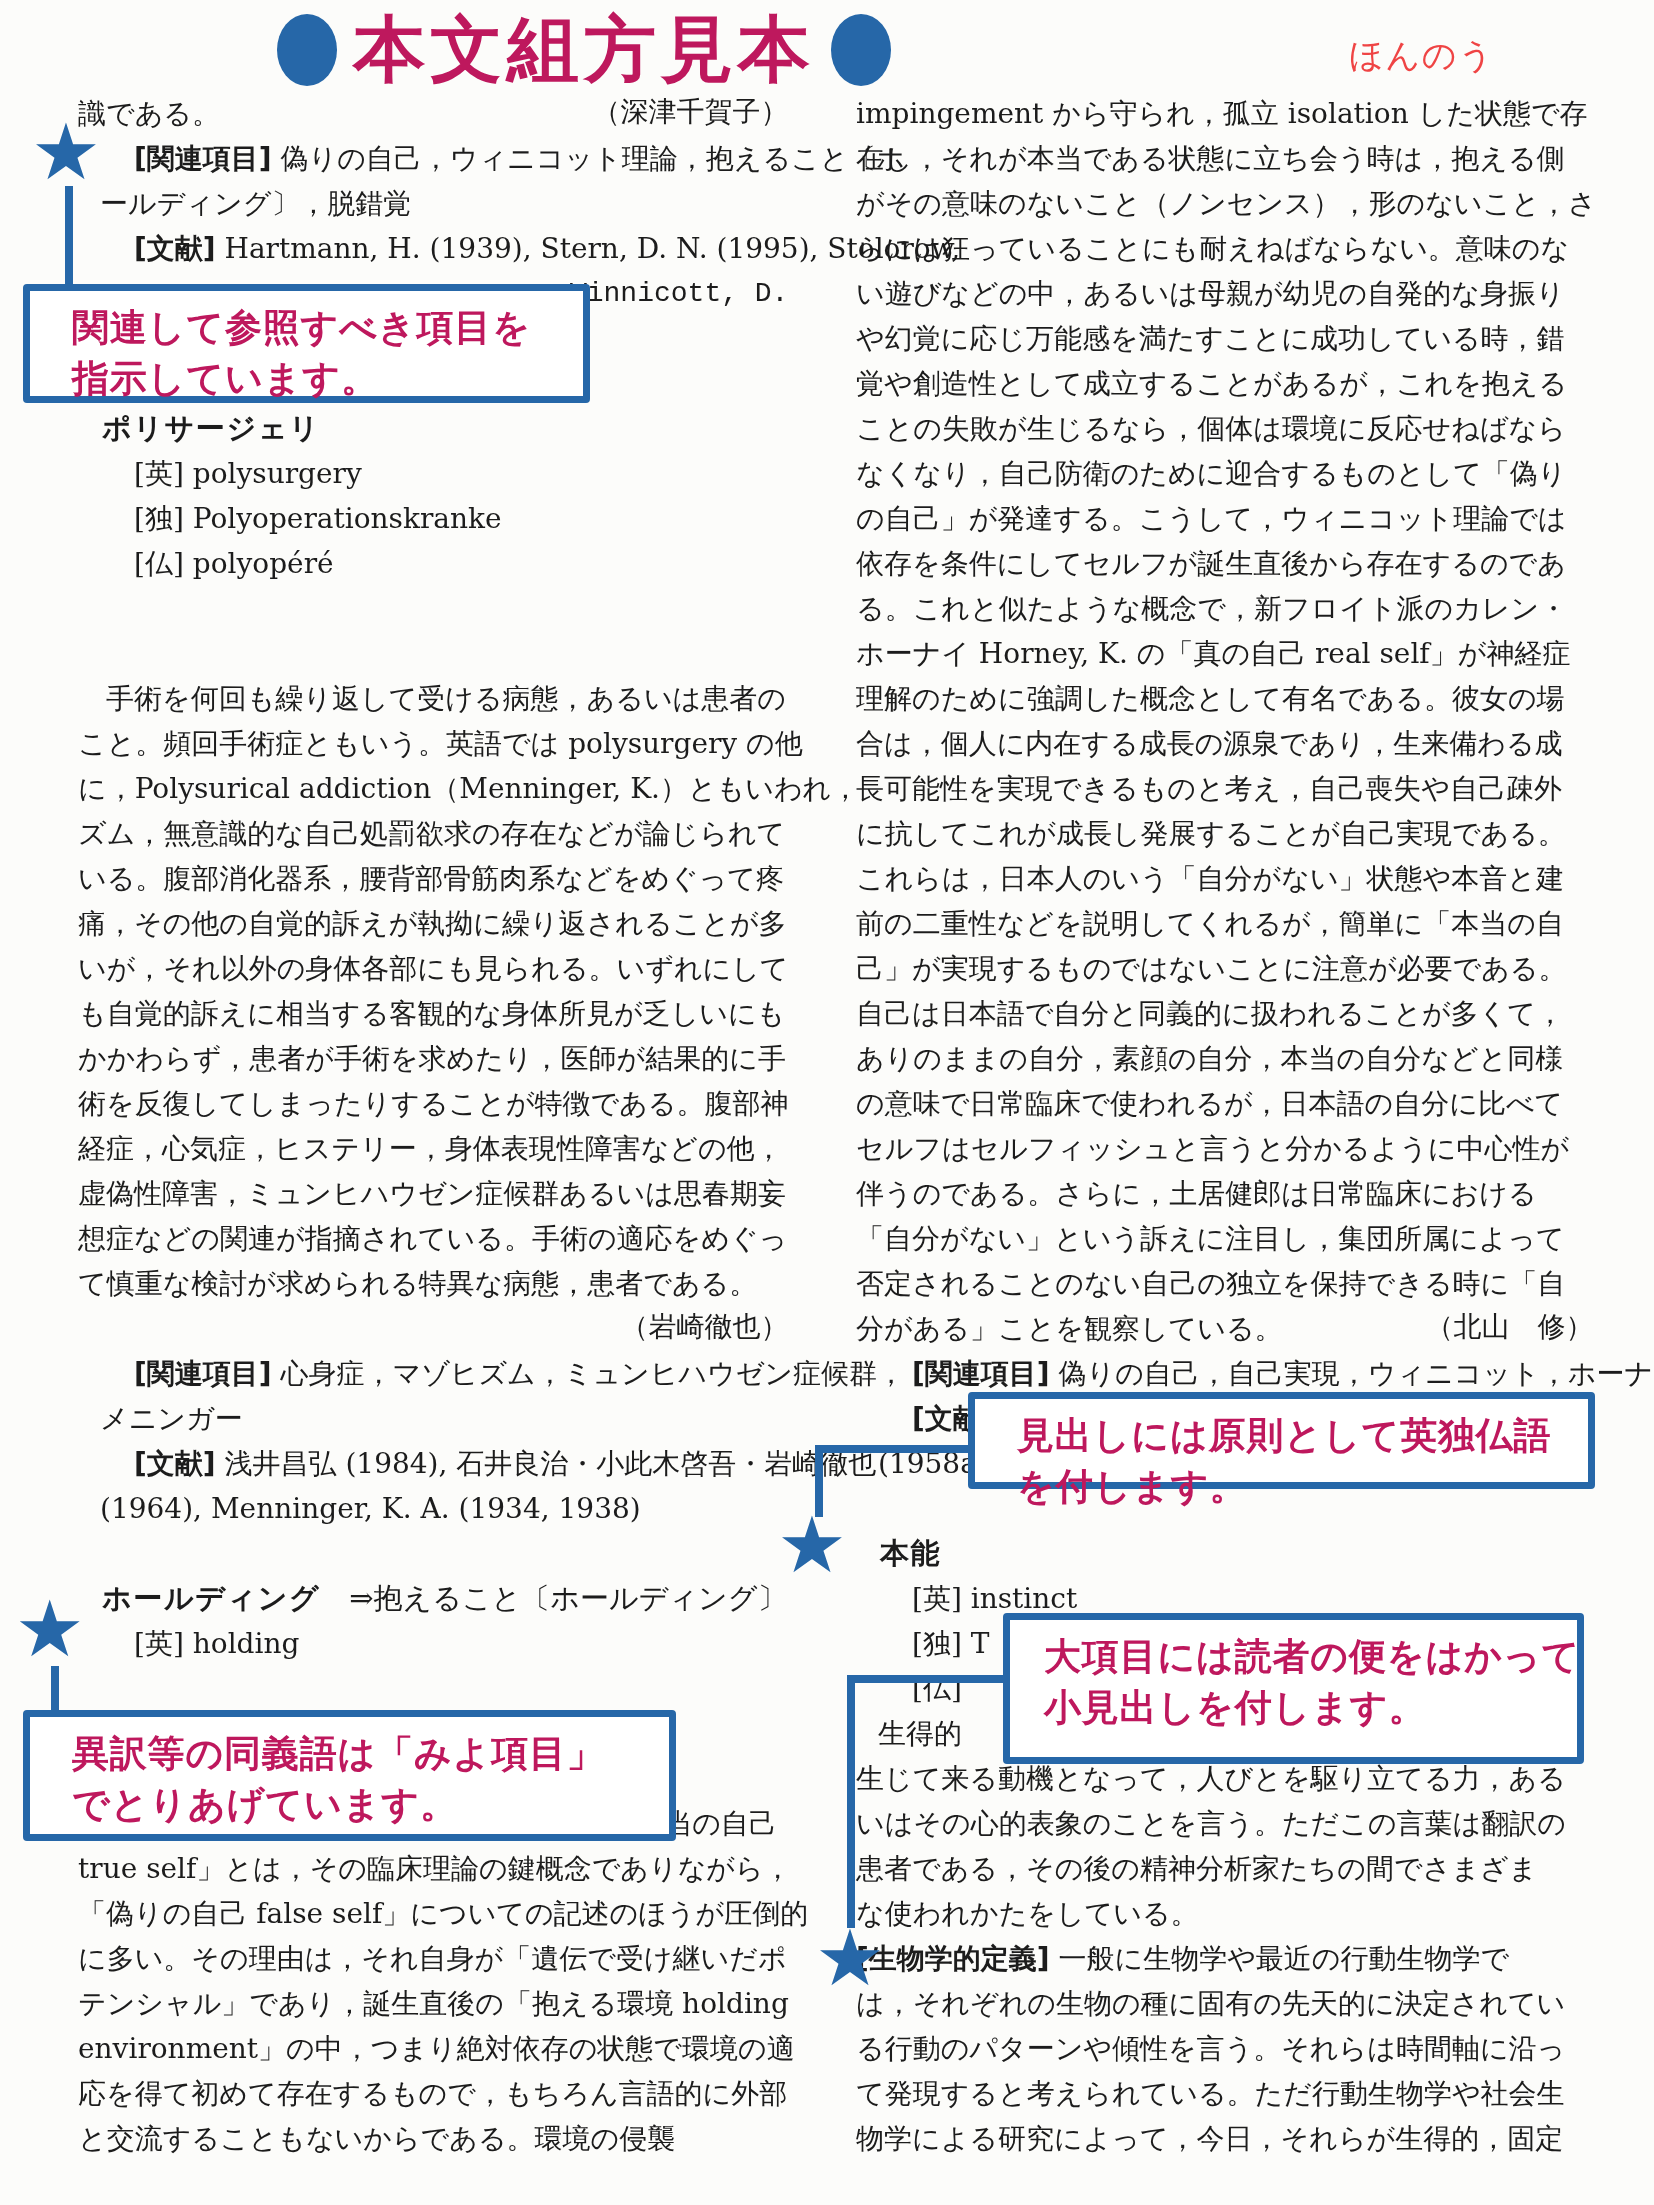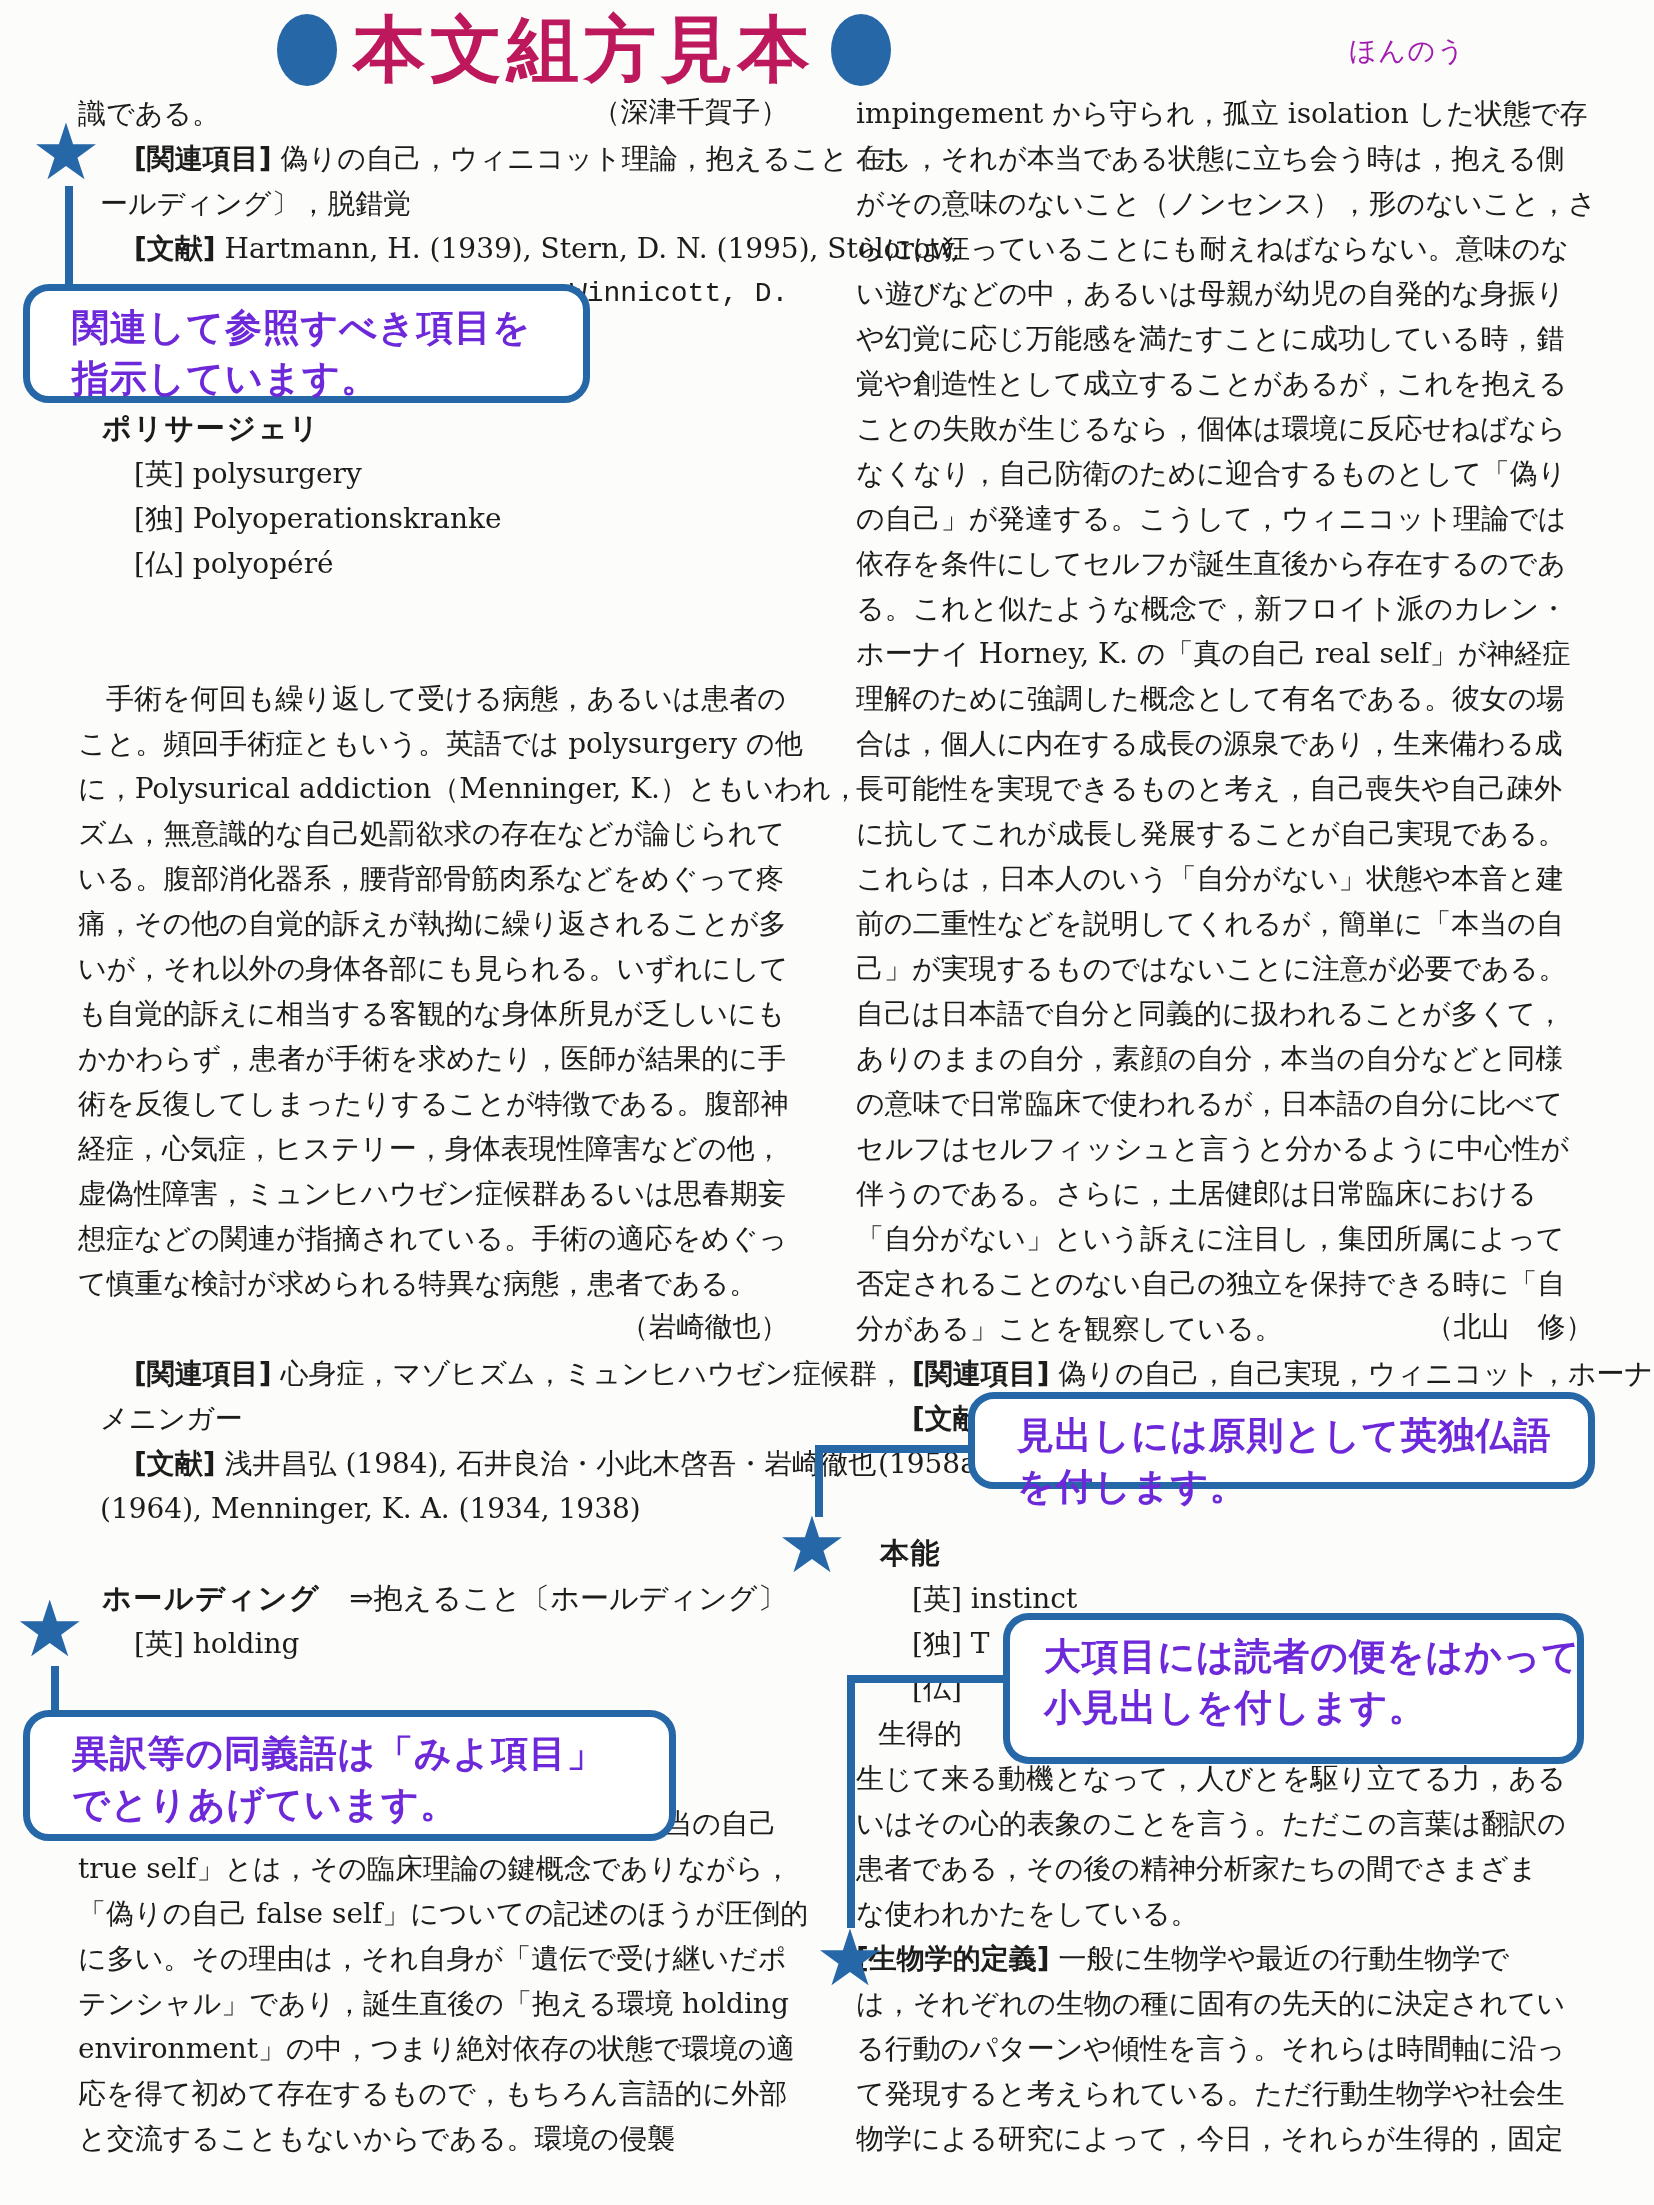--- a/index.html
+++ b/index.html
@@ -3,36 +3,36 @@
 <meta charset="utf-8">
 <style>
   html,body{margin:0;padding:0;background:#e8e8e8;}
   #page{position:relative;width:1655px;height:2205px;background:#fcfcfa;overflow:hidden;
         font-family:"DejaVu Serif","Liberation Serif",serif;color:#1c1c1c;}
   
   #header{position:absolute;left:0;top:1.6px;width:1168px;text-align:center;white-space:nowrap;}
   .tdot{display:inline-block;width:60px;height:72px;border-radius:50%;background:#2667a8;vertical-align:middle;margin:0 16.3px;}
   #title{display:inline-block;vertical-align:middle;font-family:"DejaVu Sans","Liberation Sans",sans-serif;
          font-weight:bold;font-size:72px;letter-spacing:4.9px;color:#be185d;}
-  #runhead{position:absolute;left:1349px;top:33px;font-size:27px;letter-spacing:1.6px;color:#a21caf;}
+  #runhead{position:absolute;left:1349px;top:33px;font-size:34px;letter-spacing:1.6px;color:#ef4444;}
   
   .col{position:absolute;top:91px;font-size:28px;}
   #col-left{left:78px;width:712px;}
   #col-right{left:856px;width:739px;}
   .ln{position:relative;height:45px;line-height:45px;white-space:nowrap;}
   .ln b{font-family:"DejaVu Sans","Liberation Sans",sans-serif;font-weight:600;}
   .label{padding-left:56px;}
   .cont{padding-left:22px;}
   .head{padding-left:24px;font-size:29px;}
   .head b{letter-spacing:1.6px;}
   .gap{height:45px;}
   .ln .r{position:absolute;right:1.6px;top:0;font-family:Liberation Mono, monospace;}
   
-  .callout{position:absolute;background:#ffffff;border:7.3px solid #2667a8;border-radius:26px;
-           font-family:"DejaVu Sans","Liberation Sans",sans-serif;font-weight:bold;color:#6d28d9;
+  .callout{position:absolute;background:#ffffff;border:7.3px solid #2667a8;border-radius:4px;
+           font-family:"DejaVu Sans","Liberation Sans",sans-serif;font-weight:bold;color:#be185d;
            padding:11.4px 16.3px 8.2px 42px;box-sizing:border-box;}
   .callout .ln{height:51px;line-height:51px;font-size:37px;letter-spacing:0.8px;}
   
   .star{position:absolute;color:#2667a8;font-size:78px;line-height:78px;
         font-family:"DejaVu Sans","Liberation Sans",sans-serif;}
   .cline{position:absolute;background:#2667a8;}
 </style>
 </head>
 <body>
 

